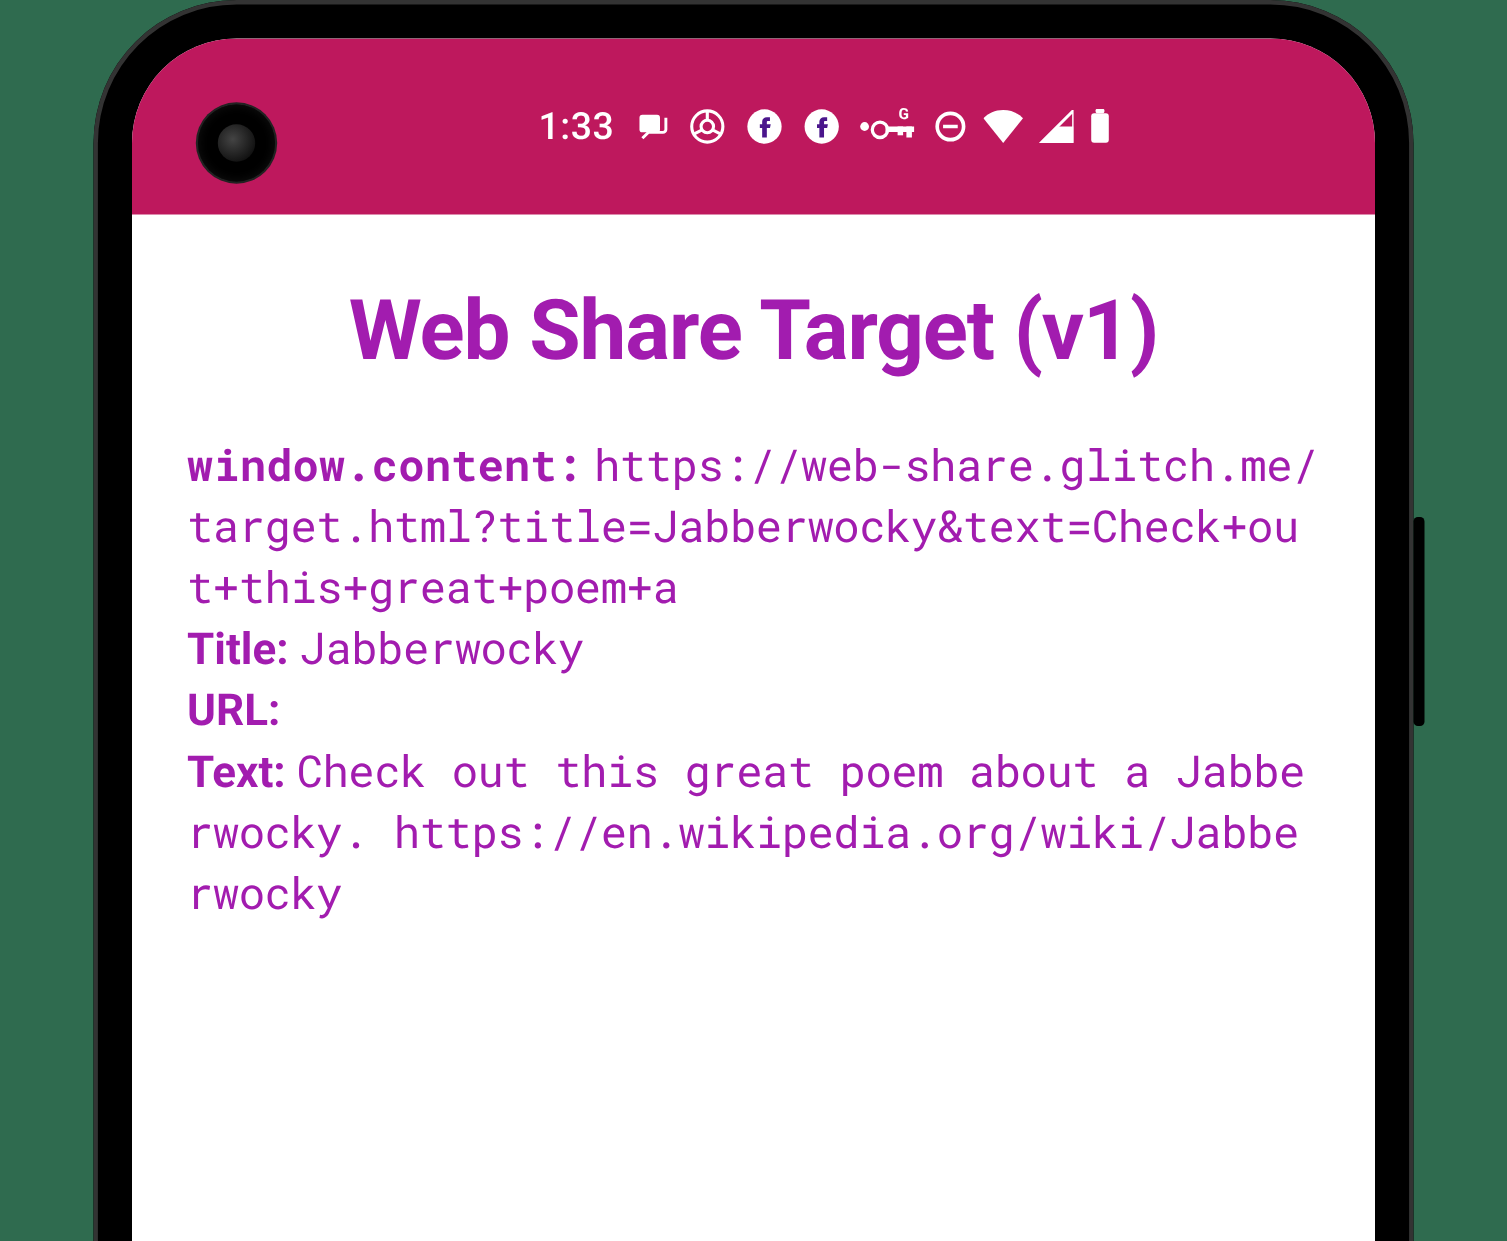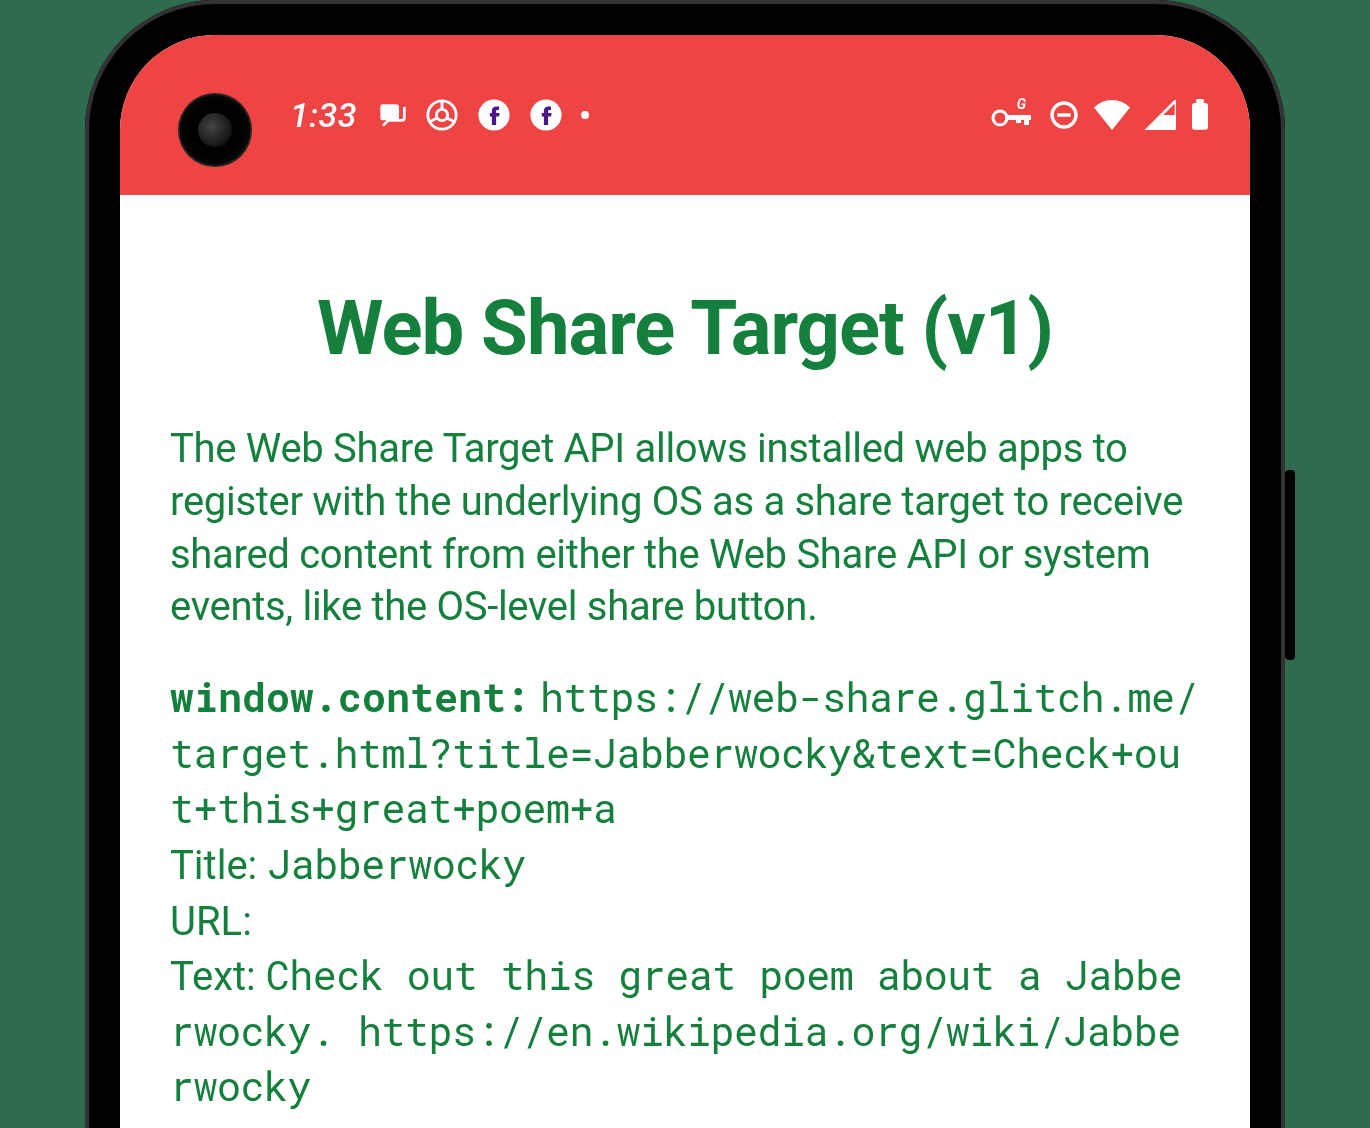--- a/index.html
+++ b/index.html
@@ -55,69 +55,67 @@
     position: absolute;
     left: 18px;
     top: 18px;
     width: 34px;
     height: 34px;
     background: radial-gradient(circle at 40% 40%, #444, #000);
     border-radius: 50%;
   }
   .status-bar {
     height: 160px;
-    background: #ef4444;
+    background: #be185d;
     color: #fff;
     display: flex;
     align-items: center;
-    justify-content: space-between;
+    justify-content: center;
     padding: 0 40px 0 170px;
     font-size: 34px;
     font-weight: 500;
-    font-style: italic;
   }
   .status-left {
     display: flex;
     align-items: center;
     gap: 18px;
   }
   .status-right {
     display: flex;
     align-items: center;
     gap: 14px;
   }
   .clock { font-size: 34px; font-weight: 500; letter-spacing: 0.5px; }
   .icon { display: inline-flex; align-items: center; justify-content: center; }
   .icon svg { display: block; }
   .dot { width: 8px; height: 8px; background: #fff; border-radius: 50%; }
   .content {
     padding: 60px 50px 0 50px;
-    color: #15803d;
-    margin-top: 28px;
+    color: #a21caf;
   }
   .page-title {
     font-size: 76px;
     font-weight: 700;
     text-align: center;
     letter-spacing: -1px;
     margin-bottom: 50px;
   }
   .description {
     font-size: 40px;
     line-height: 1.32;
     margin-bottom: 36px;
     letter-spacing: -0.3px;
   }
   .row {
     font-size: 40px;
     line-height: 1.34;
     word-break: break-all;
   }
   .label-bold {
-    font-weight: 400;
+    font-weight: 700;
     font-family: Roboto, Arial, sans-serif;
     text-align: center;
   }
   .label-monobold {
     font-weight: 700;
     font-family: "Roboto Mono", "Courier New", monospace;
   }
   .mono {
     font-family: "Roboto Mono", "Courier New", monospace;
     font-weight: 400;
@@ -194,21 +192,20 @@
           <svg width="20" height="32" viewBox="0 0 14 24">
               <rect x="1" y="3" width="12" height="20" rx="2" fill="#fff"></rect>
               <rect x="4" y="0" width="6" height="3" rx="1" fill="#fff"></rect>
             </svg>
         </span>
       </div>
     </div>
 
     <div class="content">
       <h1 class="page-title">Web Share Target (v1)</h1>
-      <p class="description">The Web Share Target API allows installed web apps to register with the underlying OS as a share target to receive shared content from either the Web Share API or system events, like the OS-level share button.</p>
 
       <div class="row">
         <span class="label-monobold">window.content:</span>
         <span class="mono">https://web-share.glitch.me/target.html?title=Jabberwocky&amp;text=Check+out+this+great+poem+a</span>
       </div>
       <div class="row">
         <span class="label-bold">Title:</span>
         <span> </span>
         <span class="mono">Jabberwocky</span>
       </div>

